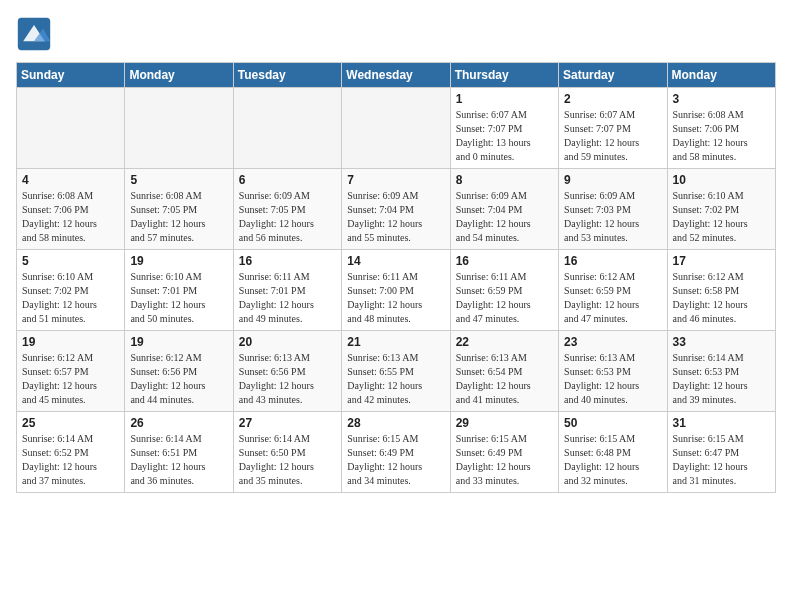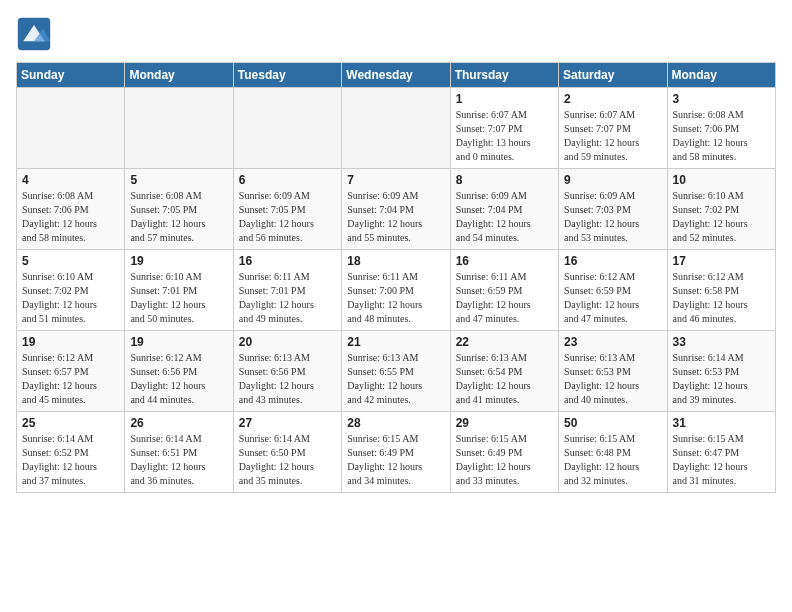--- a/index.html
+++ b/index.html
@@ -214,21 +214,21 @@
 and 50 minutes.</div>
         </td>
         <td>
           <span class="day-num">16</span>
           <div class="day-info" style="white-space: pre-line;">Sunrise: 6:11 AM
 Sunset: 7:01 PM
 Daylight: 12 hours
 and 49 minutes.</div>
         </td>
         <td>
-          <span class="day-num">18</span>
+          <span class="day-num">14</span>
           <div class="day-info" style="white-space: pre-line;">Sunrise: 6:11 AM
 Sunset: 7:00 PM
 Daylight: 12 hours
 and 48 minutes.</div>
         </td>
         <td>
           <span class="day-num">16</span>
           <div class="day-info" style="white-space: pre-line;">Sunrise: 6:11 AM
 Sunset: 6:59 PM
 Daylight: 12 hours

